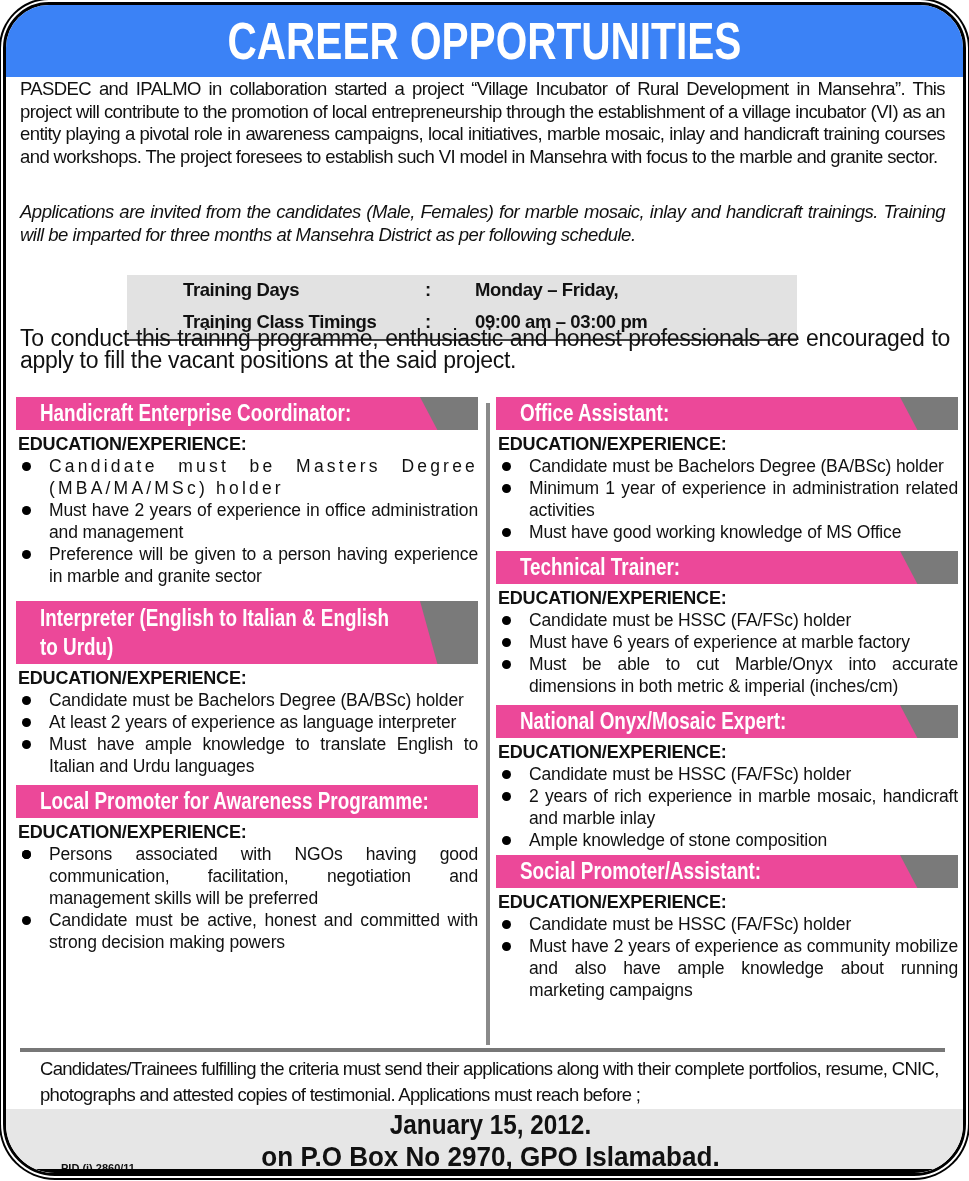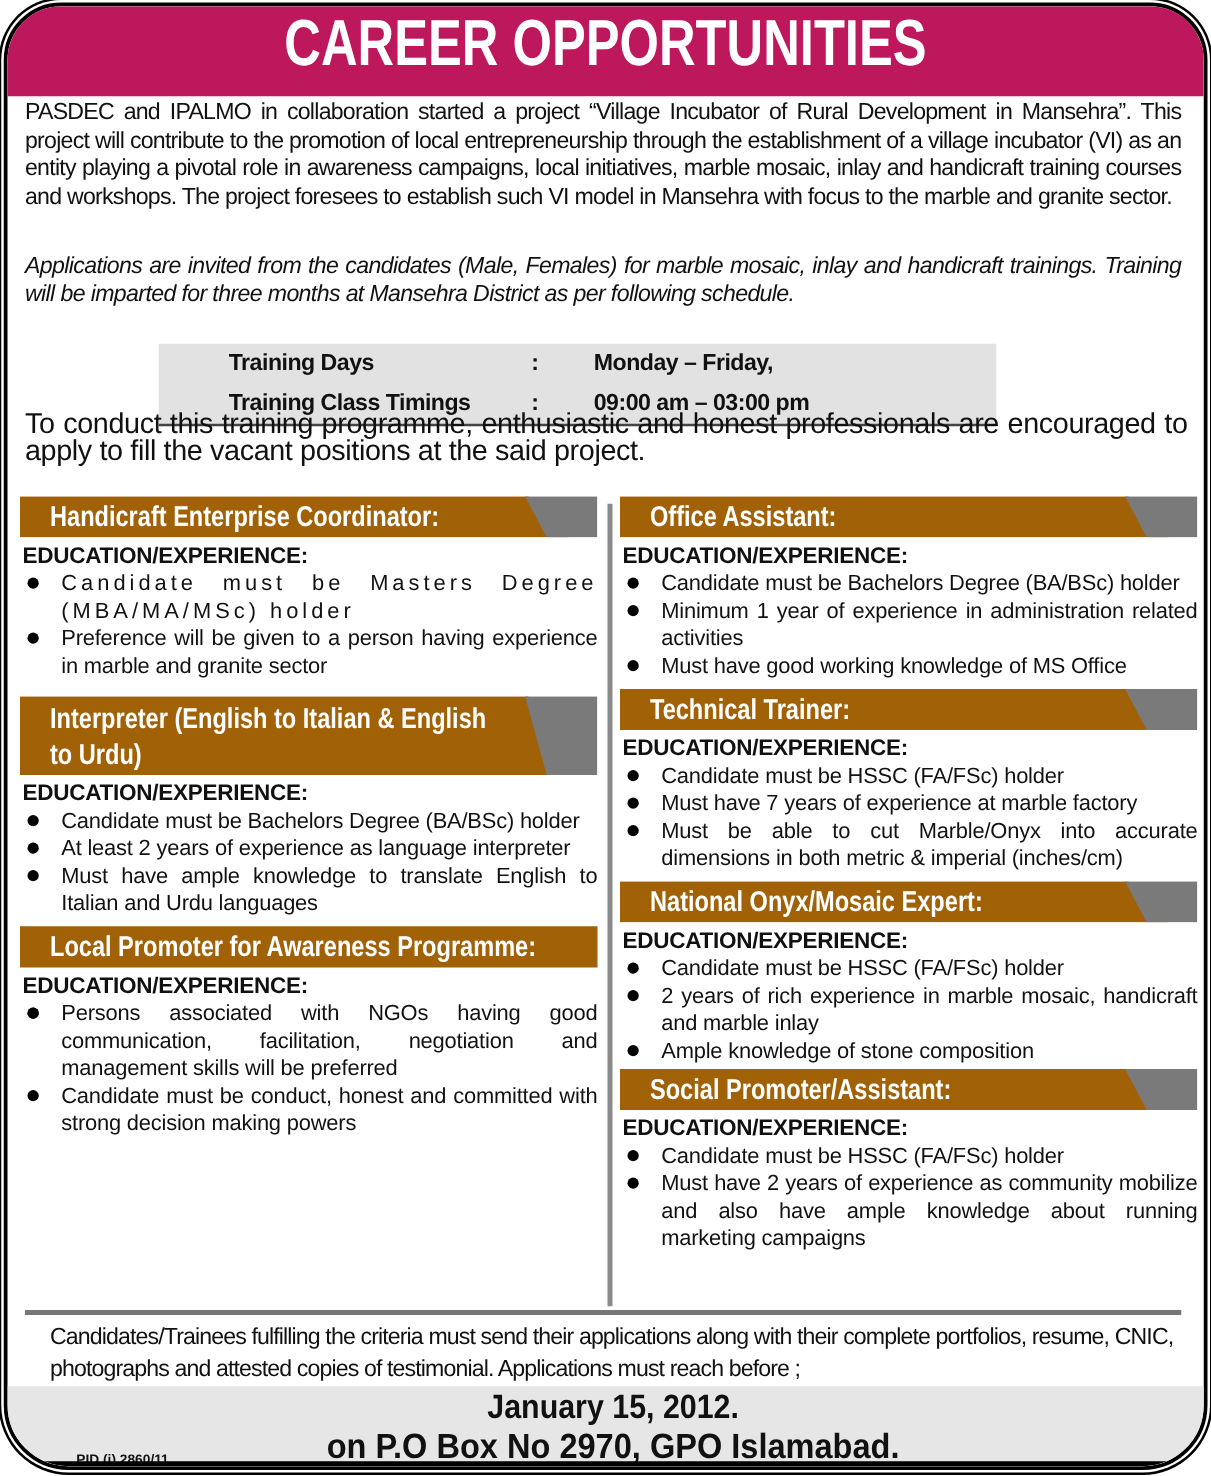--- a/index.html
+++ b/index.html
@@ -9,22 +9,22 @@
       position: absolute; left: 3px; top: 2px; width: 957px; height: 1168px;
       border: 3px solid #000; border-radius: 46px 46px 52px 52px;
       box-shadow: 0 0 0 2px #fff, 0 0 0 4px #000;
       overflow: hidden; background: #fff;
     }
     .frame::after {
       content: ""; position: absolute; left: 0; right: 0; bottom: 0; height: 4px; background: #000;
     }
 
     .title-bar {
-      position: absolute; left: 0; top: 0; width: 100%; height: 72px; background: #be185d;
-      display: flex; justify-content: center;
+      position: absolute; left: 0; top: 0; width: 100%; height: 72px; background: #3b82f6;
+      display: flex; align-items: center; justify-content: center;
     }
     .title-bar h1 {
       margin: 0; color: #fff; font-family: "Liberation Sans", sans-serif; font-weight: 700;
       font-size: 52px; letter-spacing: 0px; transform: scaleX(0.78); transform-origin: center;
       white-space: nowrap;
     }
 
     .intro {
       position: absolute; left: 14px; top: 73px; width: 925px;
       font-size: 18.5px; line-height: 22.5px; text-align: justify;
@@ -60,21 +60,21 @@
 
     .divider-v {
       position: absolute; left: 480px; top: 398px; width: 4px; height: 642px; background: #8a8a8a;
     }
     .divider-h {
       position: absolute; left: 14px; top: 1043px; width: 925px; height: 4px; background: #777;
     }
 
     .section { position: relative; margin-bottom: 4px; }
     .sec-head {
-      position: relative; height: 33px; background: #a16207; margin-left: 0;
+      position: relative; height: 33px; background: #ec4899; margin-left: 0;
       clip-path: polygon(0 0, 88% 0, 95% 100%, 0 100%);
       padding-left: 28px;
     }
     .sec-head.tall { height: 63px; clip-path: polygon(0 0, 88% 0, 95% 100%, 0 100%); }
     .sec-head.full { clip-path: none; }
     .sec-tab {
       position: absolute; right: 0; top: 0; height: 33px; width: 58px; background: #7a7a7a;
       clip-path: polygon(0 0, 100% 0, 100% 100%, 30% 100%);
     }
     .sec-tab.tall { height: 63px; }
@@ -149,20 +149,21 @@
     <div class="section">
       <div class="sec-wrap">
         <div class="sec-head">
           <span class="htitle">Handicraft Enterprise Coordinator:</span>
         </div>
         <div class="sec-tab"></div>
       </div>
       <div class="edu">EDUCATION/EXPERIENCE:</div>
       <ul class="bul">
         <li class="spread"><span class="dot"></span><span>Candidate must be Masters Degree (MBA/MA/MSc) holder</span></li>
+        <li><span class="dot"></span><span>Must have 2 years of experience in office administration and management</span></li>
         <li><span class="dot"></span><span>Preference will be given to a person having experience in marble and granite sector</span></li>
       </ul>
     </div>
 
     <div class="section" style="margin-top:14px;">
       <div class="sec-wrap">
         <div class="sec-head tall">
           <span class="htitle">Interpreter (English to Italian &amp; English to Urdu)</span>
         </div>
         <div class="sec-tab tall"></div>
@@ -178,21 +179,21 @@
     <div class="section" style="margin-top:8px;">
       <div class="sec-wrap">
         <div class="sec-head full">
           <span class="htitle">Local Promoter for Awareness Programme:</span>
         </div>
       </div>
       <div class="edu">EDUCATION/EXPERIENCE:</div>
       <ul class="bul">
         <li><span class="dot"></span></li>
         <li><span class="dot"></span><span>Persons associated with NGOs having good communication, facilitation, negotiation and management skills will be preferred</span></li>
-        <li><span class="dot"></span><span>Candidate must be conduct, honest and committed with strong decision making powers</span></li>
+        <li><span class="dot"></span><span>Candidate must be active, honest and committed with strong decision making powers</span></li>
       </ul>
     </div>
   </div>
 
   <div class="col right">
 
     <div class="section">
       <div class="sec-wrap">
         <div class="sec-head">
           <span class="htitle">Office Assistant:</span>
@@ -210,21 +211,21 @@
     <div class="section" style="margin-top:8px;">
       <div class="sec-wrap">
         <div class="sec-head">
           <span class="htitle">Technical Trainer:</span>
         </div>
         <div class="sec-tab"></div>
       </div>
       <div class="edu">EDUCATION/EXPERIENCE:</div>
       <ul class="bul">
         <li><span class="dot"></span><span>Candidate must be HSSC (FA/FSc) holder</span></li>
-        <li><span class="dot"></span><span>Must have 7 years of experience at marble factory</span></li>
+        <li><span class="dot"></span><span>Must have 6 years of experience at marble factory</span></li>
         <li><span class="dot"></span><span>Must be able to cut Marble/Onyx into accurate dimensions in both metric &amp; imperial (inches/cm)</span></li>
       </ul>
     </div>
 
     <div class="section" style="margin-top:8px;">
       <div class="sec-wrap">
         <div class="sec-head">
           <span class="htitle">National Onyx/Mosaic Expert:</span>
         </div>
         <div class="sec-tab"></div>

